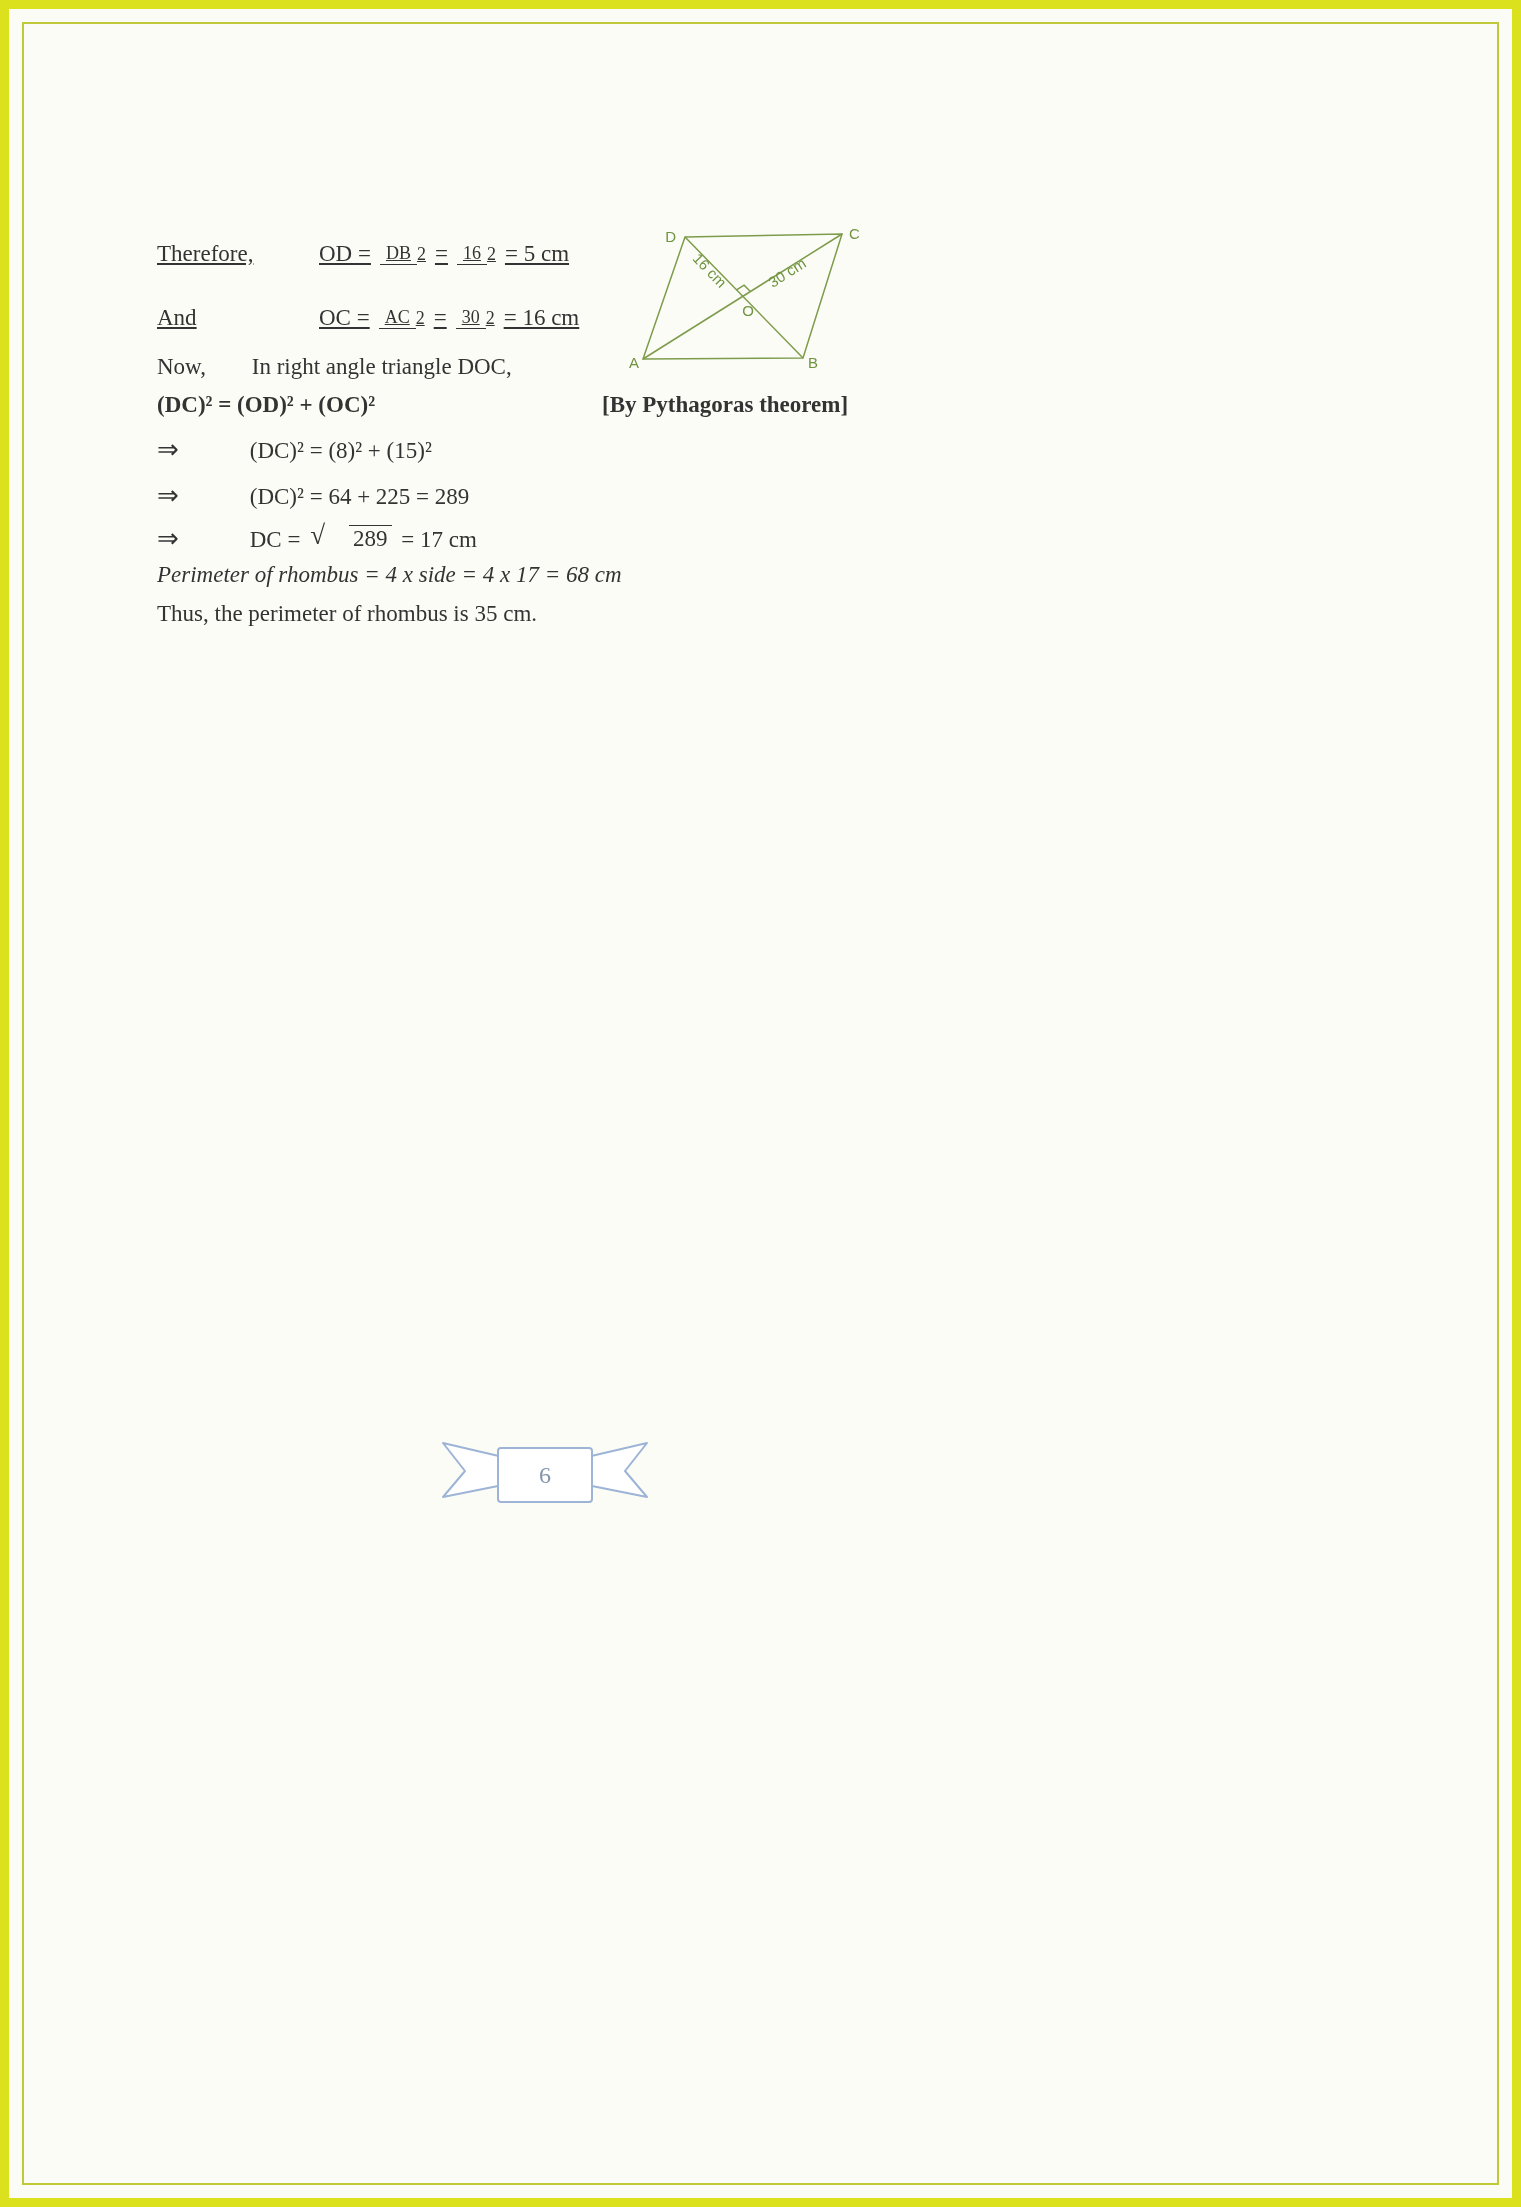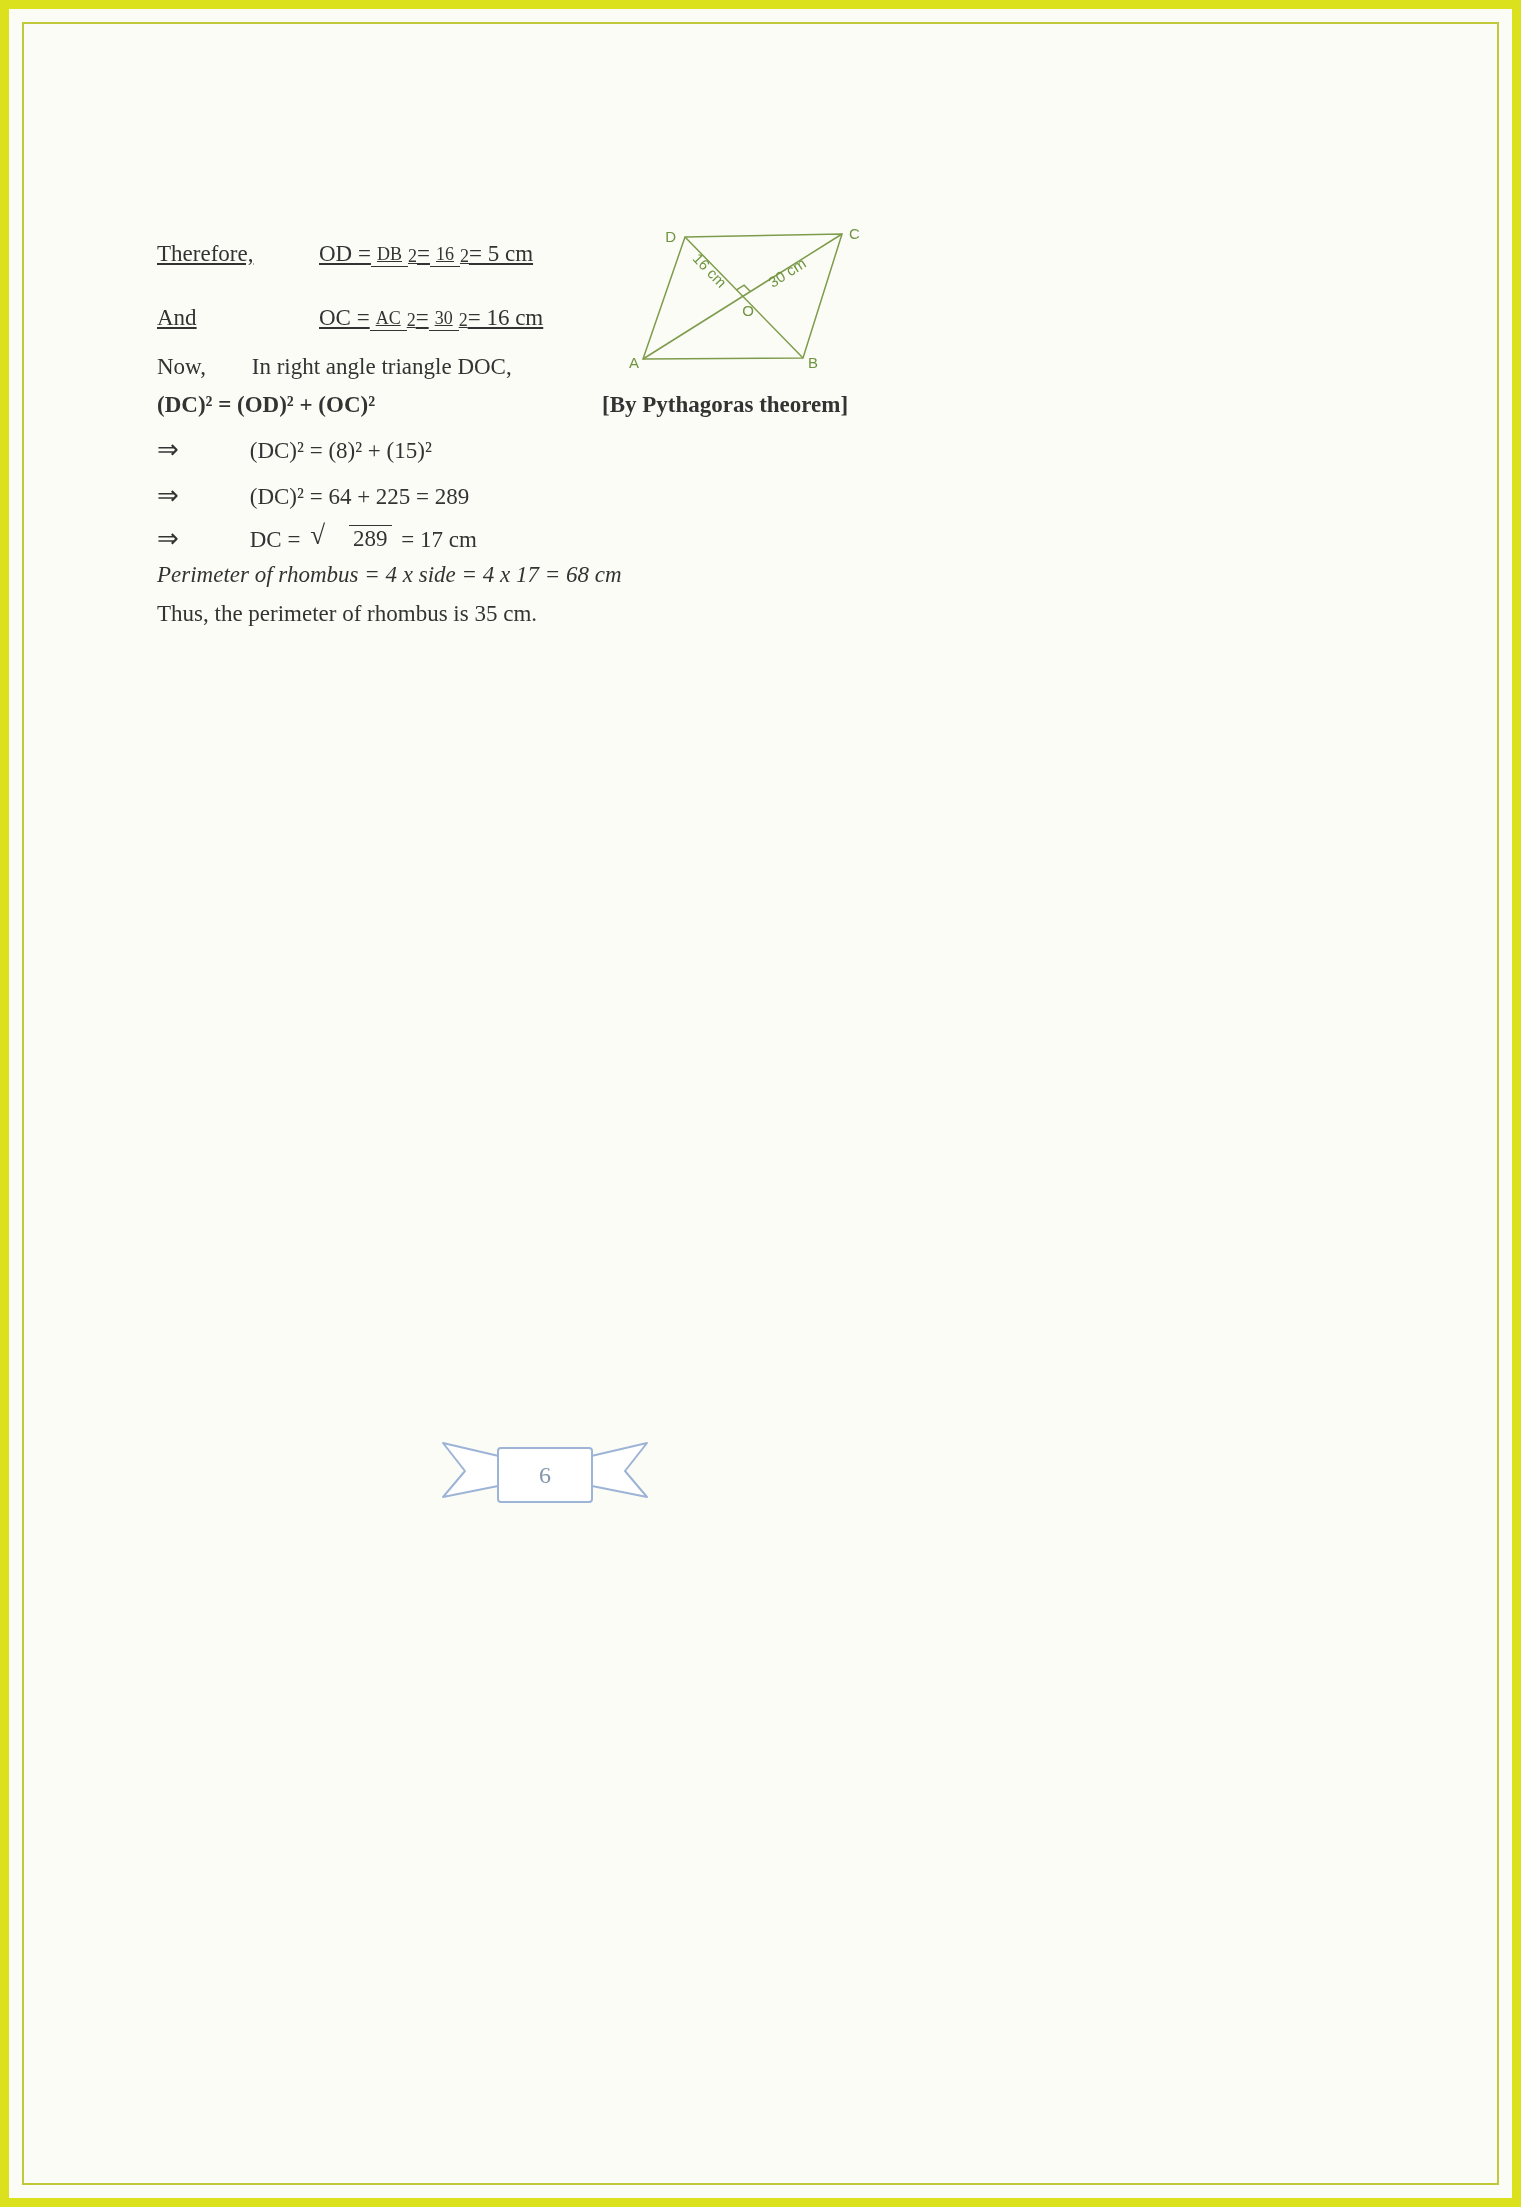--- a/index.html
+++ b/index.html
@@ -18,21 +18,21 @@
     border:2.5px solid #bfc93a;
     pointer-events:none;
   }
   .content { position:absolute; inset:0; font-size:23px; }
   .line { position:absolute; left:148px; white-space:nowrap; }
   .frac-line { display:flex; align-items:center; height:62px;text-decoration:underline; }
   .lead { display:inline-block; }
   .lead-wide { width:162px; }
   .lead-narrow { width:89px; }
   .arrow-lead { width:87px; font-size:26px; }
-  .mexpr { display:inline-flex; align-items:flex-end; }
+  .mexpr { display:inline-flex; align-items:center; gap:9px; }
   .frac {
     display:inline-flex; flex-direction:row; align-items:center;
     font-size:18px; line-height:1.15; text-align:center;
   }
   .frac .num { border-bottom:1.6px solid #333; padding:0 6px 1px; }
   .frac .den { padding-top:1px; }
   .note { position:absolute; left:445px; top:0; }
   .sqrt { display:inline-flex; align-items:flex-start; margin:0 4px; }
   .sqrt-sign { font-size:27px; line-height:1; transform:translateY(-3px); margin-right:-1px; }
   .radicand { border-top:1.6px solid #333; padding:0 4px;margin-left:25px; }

